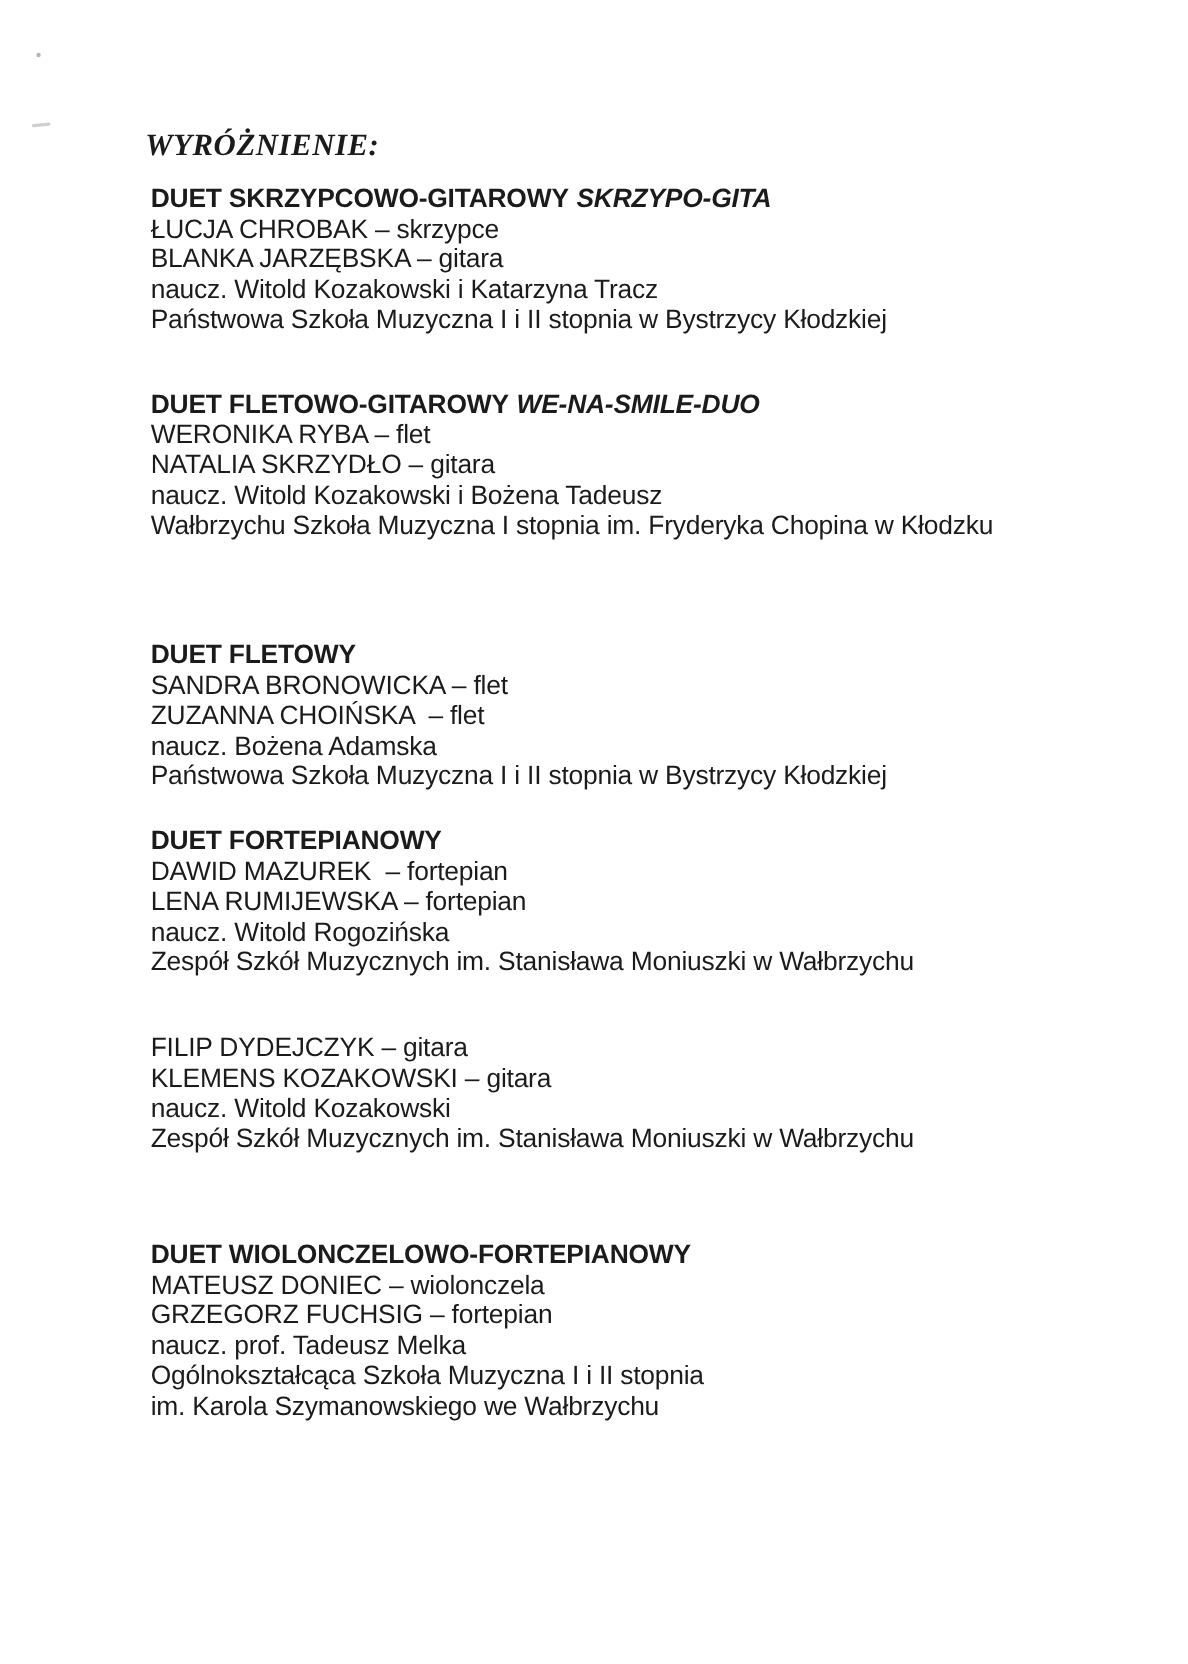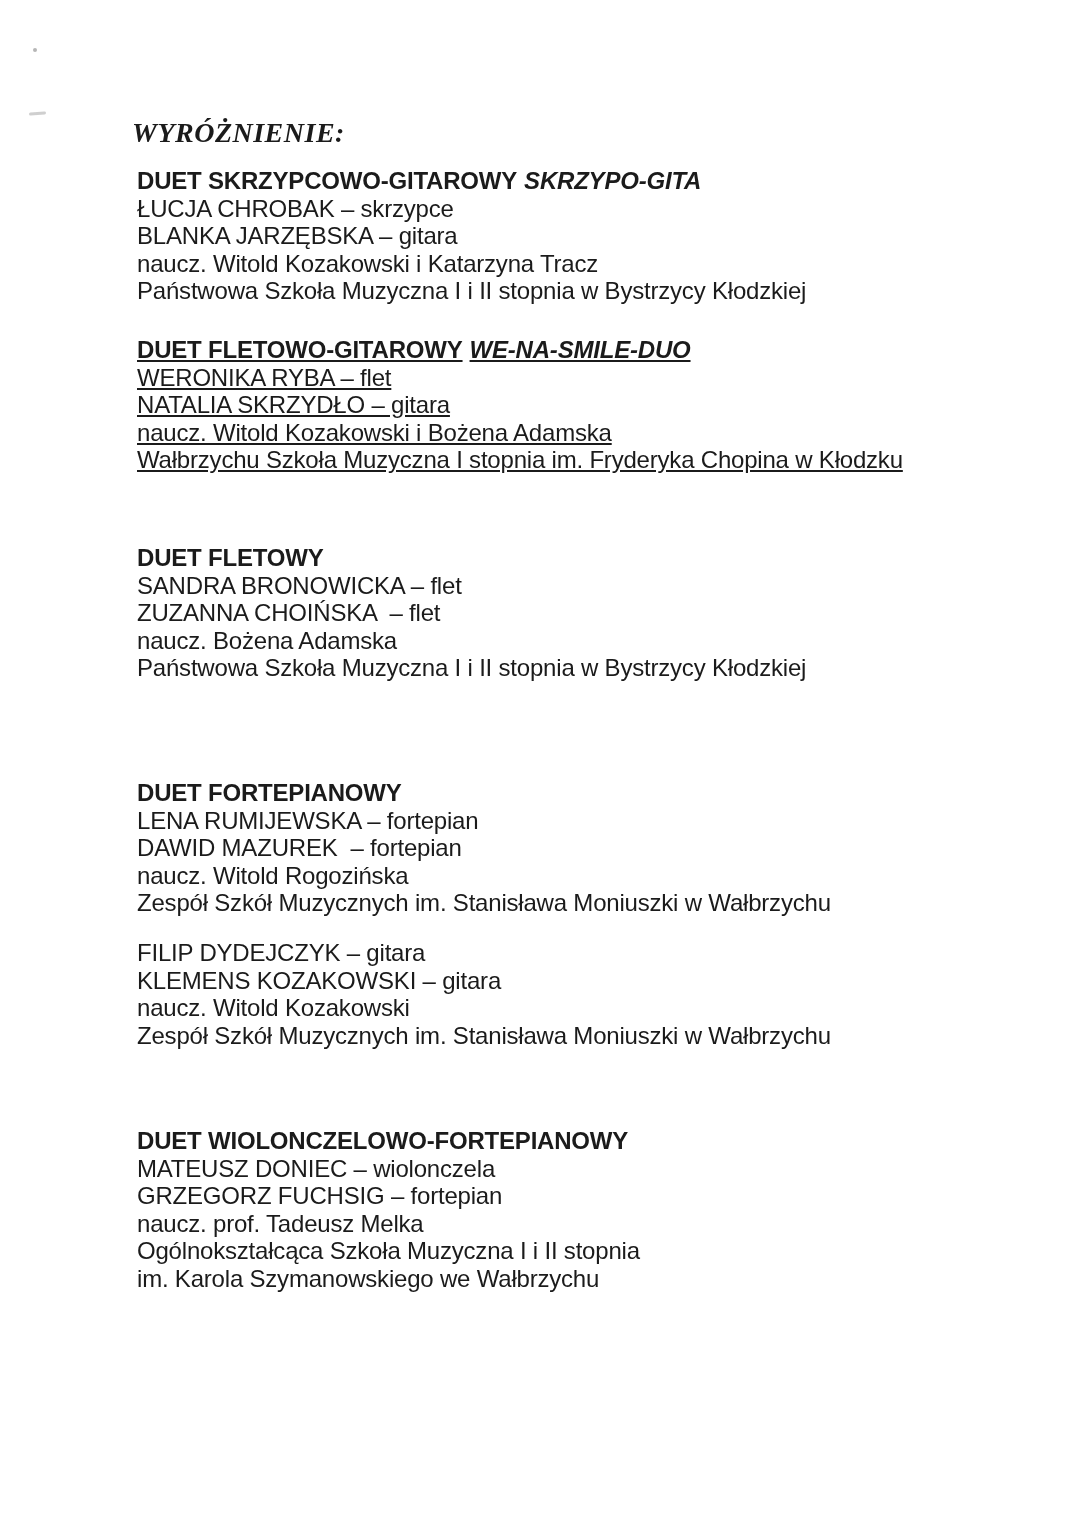--- a/index.html
+++ b/index.html
@@ -40,23 +40,23 @@
     white-space: pre-wrap;
   }
   .section .heading .ensemble {
     font-style: italic;
     margin-left: 7px;
   }
   .section .line {
     white-space: pre-wrap;
   }
   .s1 { top: 167px; }
-  .s2 { top: 336px; text-decoration: underline; }
-  .s3 { top: 544px; }
-  .s4 { top: 751px; margin-top: 28px; }
+  .s2 { top: 354px; }
+  .s3 { top: 582px; }
+  .s4 { top: 751px; }
   .s5 { top: 939px; }
   .s6 { top: 1127px; }
   .speck-dot {
     position: absolute;
     left: 33px;
     top: 48px;
     width: 4px;
     height: 4px;
     background: #8f8f8f;
     border-radius: 50%;
@@ -89,36 +89,36 @@
     <div class="line">ŁUCJA CHROBAK – skrzypce</div>
     <div class="line">BLANKA JARZĘBSKA – gitara</div>
     <div class="line">naucz. Witold Kozakowski i Katarzyna Tracz</div>
     <div class="line">Państwowa Szkoła Muzyczna I i II stopnia w Bystrzycy Kłodzkiej</div>
   </div>
 
   <div class="section s2">
     <div class="heading"><span>DUET FLETOWO-GITAROWY</span><span class="ensemble">WE-NA-SMILE-DUO</span></div>
     <div class="line">WERONIKA RYBA – flet</div>
     <div class="line">NATALIA SKRZYDŁO – gitara</div>
-    <div class="line">naucz. Witold Kozakowski i Bożena Adamska</div>
+    <div class="line">naucz. Witold Kozakowski i Bożena Tadeusz</div>
     <div class="line">Wałbrzychu Szkoła Muzyczna I stopnia im. Fryderyka Chopina w Kłodzku</div>
   </div>
 
   <div class="section s3">
     <div class="heading"><span>DUET FLETOWY</span><span class="ensemble"></span></div>
     <div class="line">SANDRA BRONOWICKA – flet</div>
     <div class="line">ZUZANNA CHOIŃSKA  – flet</div>
     <div class="line">naucz. Bożena Adamska</div>
     <div class="line">Państwowa Szkoła Muzyczna I i II stopnia w Bystrzycy Kłodzkiej</div>
   </div>
 
   <div class="section s4">
     <div class="heading"><span>DUET FORTEPIANOWY</span><span class="ensemble"></span></div>
+    <div class="line">DAWID MAZUREK  – fortepian</div>
     <div class="line">LENA RUMIJEWSKA – fortepian</div>
-    <div class="line">DAWID MAZUREK  – fortepian</div>
     <div class="line">naucz. Witold Rogozińska</div>
     <div class="line">Zespół Szkół Muzycznych im. Stanisława Moniuszki w Wałbrzychu</div>
   </div>
 
   <div class="section s5">
     <div class="line">FILIP DYDEJCZYK – gitara</div>
     <div class="line">KLEMENS KOZAKOWSKI – gitara</div>
     <div class="line">naucz. Witold Kozakowski</div>
     <div class="line">Zespół Szkół Muzycznych im. Stanisława Moniuszki w Wałbrzychu</div>
   </div>

